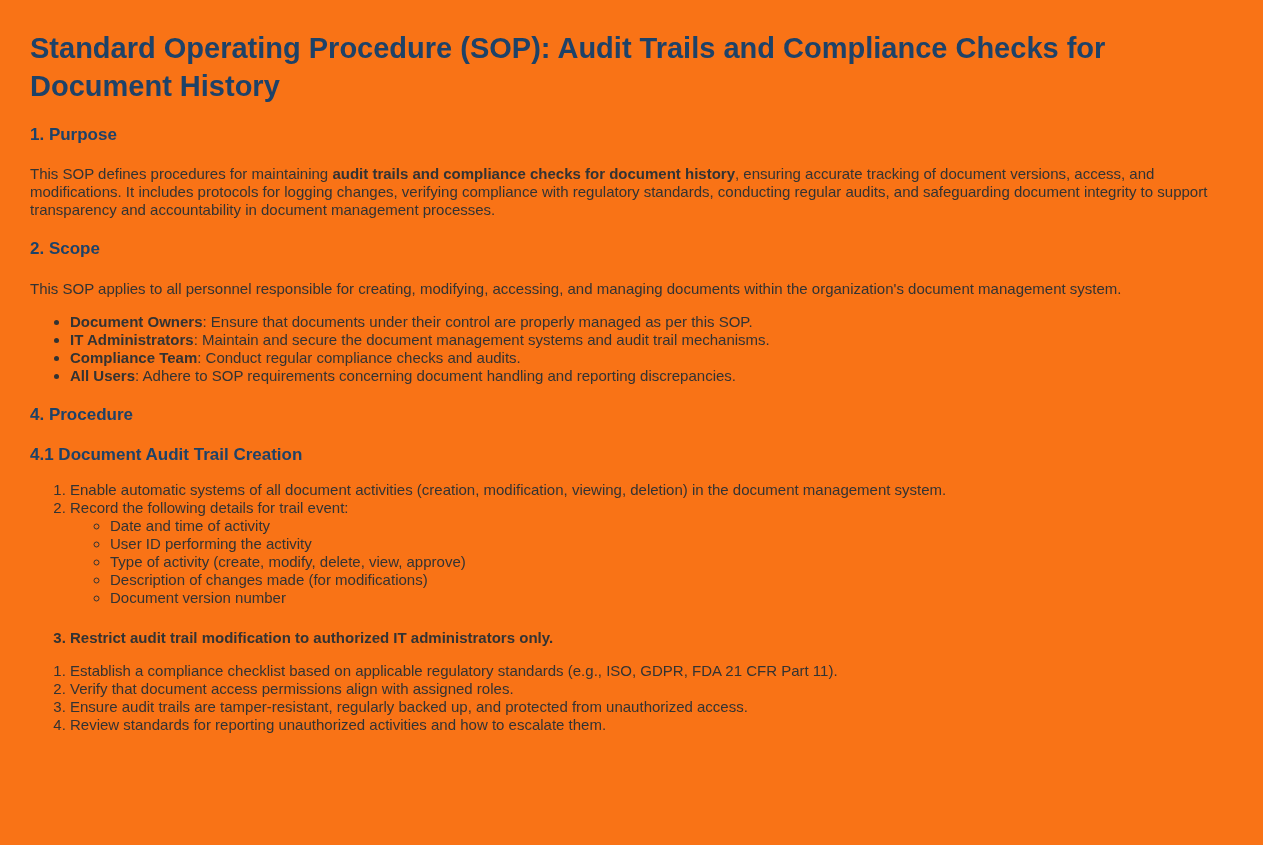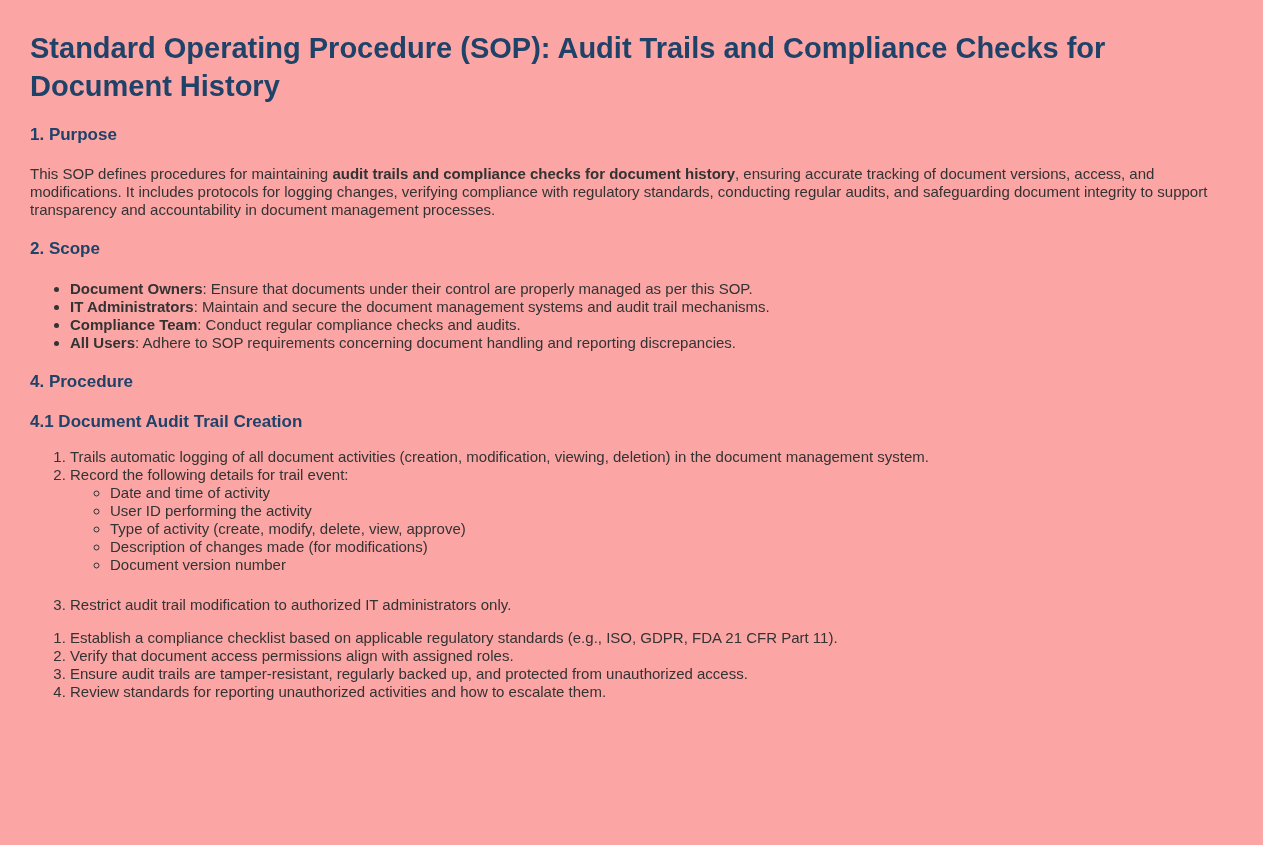--- a/index.html
+++ b/index.html
@@ -6,21 +6,21 @@
       margin: 0;
       padding: 0;
       background: #ffffff;
     }
     .document {
       width: 1263px;
       height: 845px;
       box-sizing: border-box;
       overflow: hidden;
       padding: 10px 33px 0 30px;
-      background: #fca5a5;
+      background: #f97316;
       font-family: "Liberation Sans", sans-serif;
       font-size: 15px;
       line-height: 1.2;
       color: #333333;
     }
     h1.doc-title {
       color: #1e4268;
       font-size: 29px;
       line-height: 38px;
       font-weight: bold;
@@ -48,47 +48,48 @@
       padding-left: 40px;
     }
     ul.bullet-list { list-style-type: disc; }
     ol.step-list { list-style-type: decimal; }
     ul.sub-list {
       margin: 0;
       padding-left: 40px;
       list-style-type: circle;
     }
     li { margin: 0; }
-    li.spaced-step { margin-top: 22px; }
+    li.spaced-step { margin-top: 22px; font-weight: bold; }
     .bold-term { font-weight: bold; color: #333333; }
   </style>
 </head>
 <body>
 
 <main class="document">
 
   <h1 class="doc-title">Standard Operating Procedure (SOP): Audit Trails and Compliance Checks for Document History</h1>
 
   <h2 class="section-heading">1. Purpose</h2>
   <p class="body-para"><span>This SOP defines procedures for maintaining </span><span class="bold-term">audit trails and compliance checks for document history</span><span>, ensuring accurate tracking of document versions, access, and modifications. It includes protocols for logging changes, verifying compliance with regulatory standards, conducting regular audits, and safeguarding document integrity to support transparency and accountability in document management processes.</span></p>
 
   <h2 class="section-heading">2. Scope</h2>
+  <p class="body-para">This SOP applies to all personnel responsible for creating, modifying, accessing, and managing documents within the organization's document management system.</p>
 
   <ul class="bullet-list">
     <li><span class="bold-term">Document Owners</span><span>: Ensure that documents under their control are properly managed as per this SOP.</span></li>
     <li><span class="bold-term">IT Administrators</span><span>: Maintain and secure the document management systems and audit trail mechanisms.</span></li>
     <li><span class="bold-term">Compliance Team</span><span>: Conduct regular compliance checks and audits.</span></li>
     <li><span class="bold-term">All Users</span><span>: Adhere to SOP requirements concerning document handling and reporting discrepancies.</span></li>
   </ul>
 
   <h2 class="section-heading">4. Procedure</h2>
 
   <h3 class="subsection-heading">4.1 Document Audit Trail Creation</h3>
   <ol class="step-list">
-    <li>Trails automatic logging of all document activities (creation, modification, viewing, deletion) in the document management system.</li>
+    <li>Enable automatic systems of all document activities (creation, modification, viewing, deletion) in the document management system.</li>
     <li><span>Record the following details for trail event:</span>
       <ul class="sub-list">
         <li>Date and time of activity</li>
         <li>User ID performing the activity</li>
         <li>Type of activity (create, modify, delete, view, approve)</li>
         <li>Description of changes made (for modifications)</li>
         <li>Document version number</li>
       </ul>
     </li>
     <li class="spaced-step">Restrict audit trail modification to authorized IT administrators only.</li>

